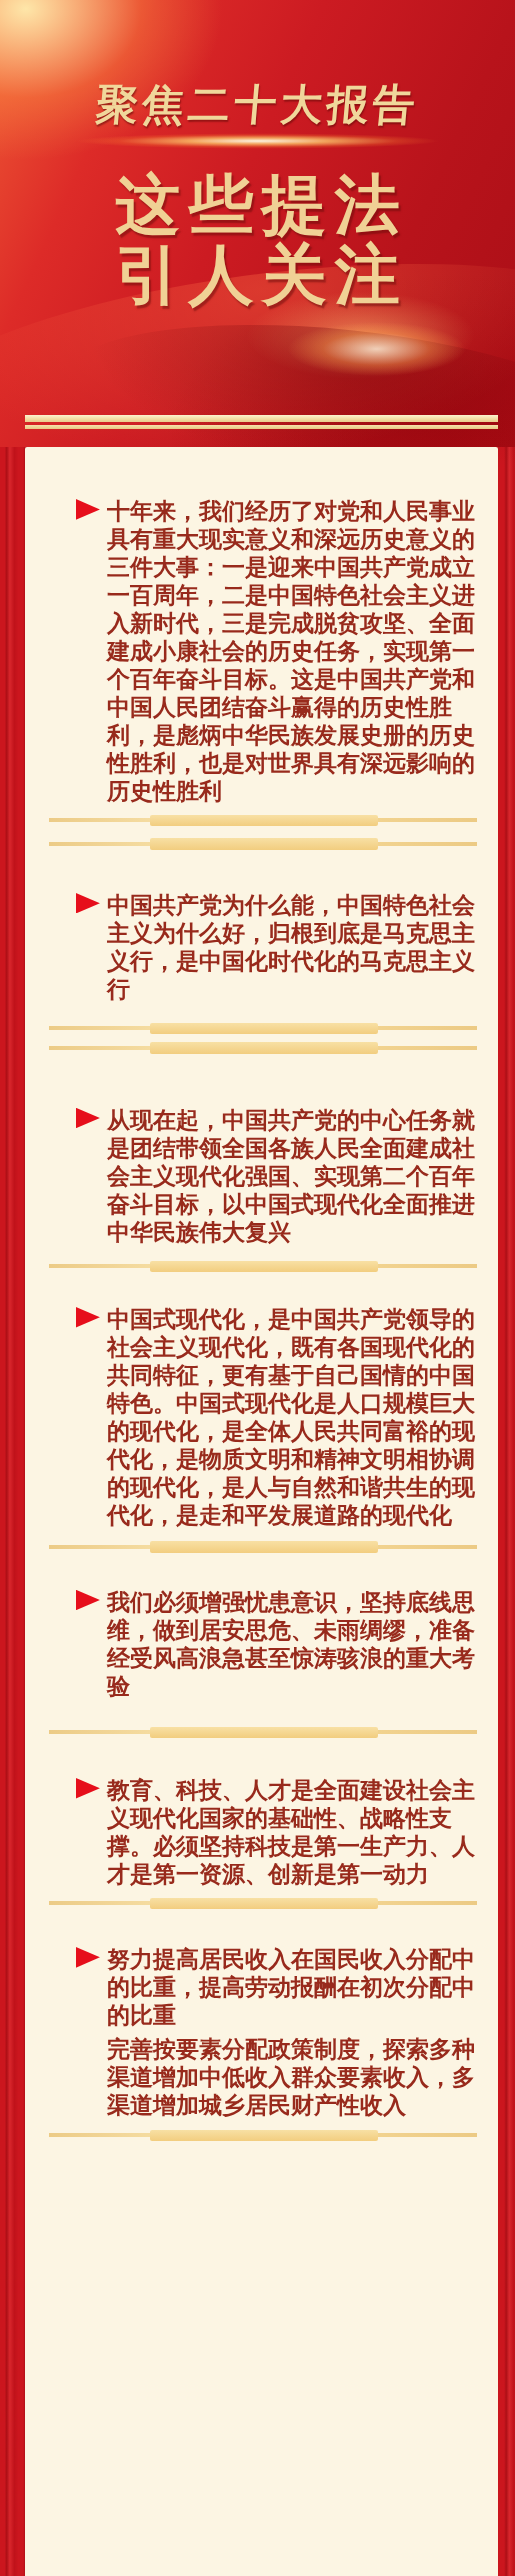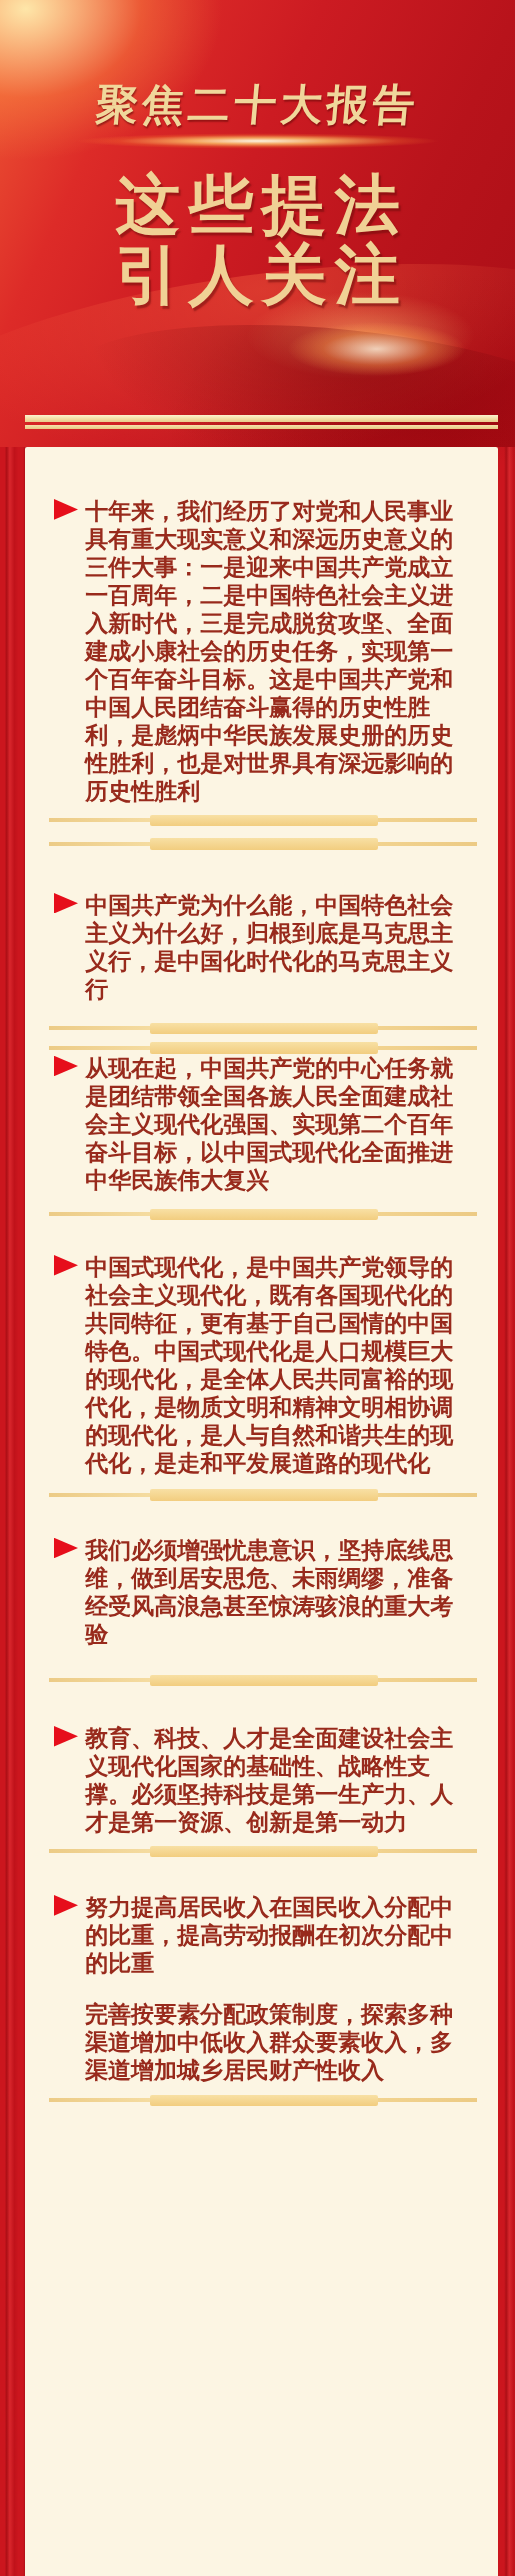--- a/index.html
+++ b/index.html
@@ -58,21 +58,21 @@
   .bar-thick{position:absolute;top:415px;left:25px;width:473px;height:6.7px;
     background:linear-gradient(180deg,#fdf3cf 0%,#f3ddA4 55%,#e9cd8d 100%);}
   .bar-thin{position:absolute;top:425px;left:25px;width:473px;height:3.6px;
     background:linear-gradient(180deg,#f6e2ab,#e8c985);}
   
   .card{
     position:absolute;top:447px;left:25px;width:473px;height:2370px;
     background:#fcf5e3;border-radius:2.1px;box-sizing:border-box;
     padding:50px 0 0 29px;
   }
-  .para{display:flex;align-items:flex-start;}
+  .para{display:flex;align-items:flex-start;justify-content:center;}
   .tri{
     flex:0 0 24px;width:24px;height:20.6px;margin-top:2.1px;
     background:#e60e1b;
     clip-path:polygon(0 0,100% 50%,0 100%);
   }
   .ptext{
     margin-left:7.2px;width:369px;
     font-size:23px;line-height:28px;font-weight:700;color:#982a1c;
     text-align:left;word-break:break-all;
   }
@@ -83,25 +83,25 @@
   .divider .thin{
     position:absolute;top:3.6px;left:0;width:100%;height:4.1px;
     background:linear-gradient(90deg,#eccb86 0%,#f7e0a8 30%,#f3d592 70%,#ecca84 100%);
   }
   .divider .thick{
     position:absolute;top:0;left:101px;width:228px;height:11.3px;border-radius:2.1px;
     background:linear-gradient(180deg,#f8e0a4 0%,#f2cd7f 100%);
   }
   
   .mt19{margin-top:9.8px}.mt24{margin-top:12.4px}.mt29{margin-top:15px}
-  .mt16{margin-top:8.2px}.mt21{margin-top:10.8px}.mt33{margin-top:23px}
+  .mt16{margin-top:8.2px}.mt21{margin-top:10.8px}.mt33{margin-top:6px}
   .mt39{margin-top:20px}.mt53{margin-top:27px}
   .mt60{margin-top:31px}.mt65{margin-top:33px}.mt68{margin-top:35px}
   .mt70{margin-top:36px}.mt73{margin-top:38px}.mt79{margin-top:41px}
-  .mt100{}
+  .mt100{margin-top:52px}
 </style>
 </head>
 <body>
 
 <div class="poster">
 
   <div class="header">
     <div class="ribbon1"></div>
     <div class="ribbon2"></div>
     <div class="kicker">聚焦二十大报告</div>

